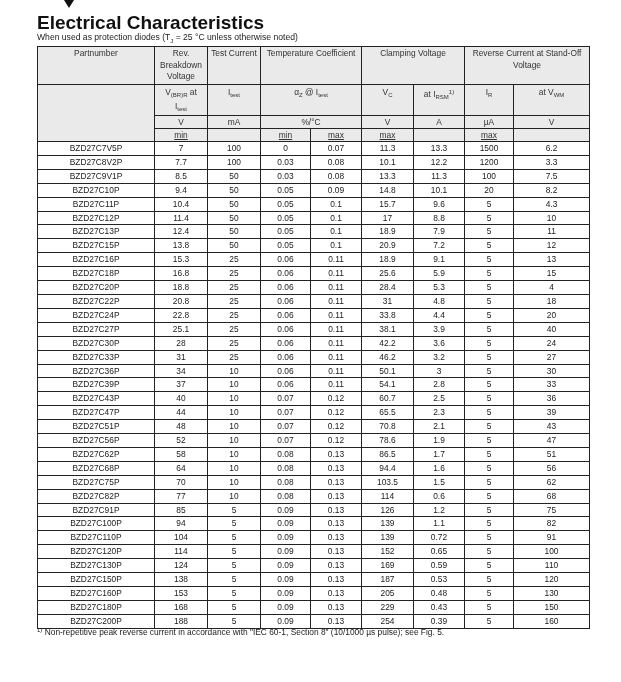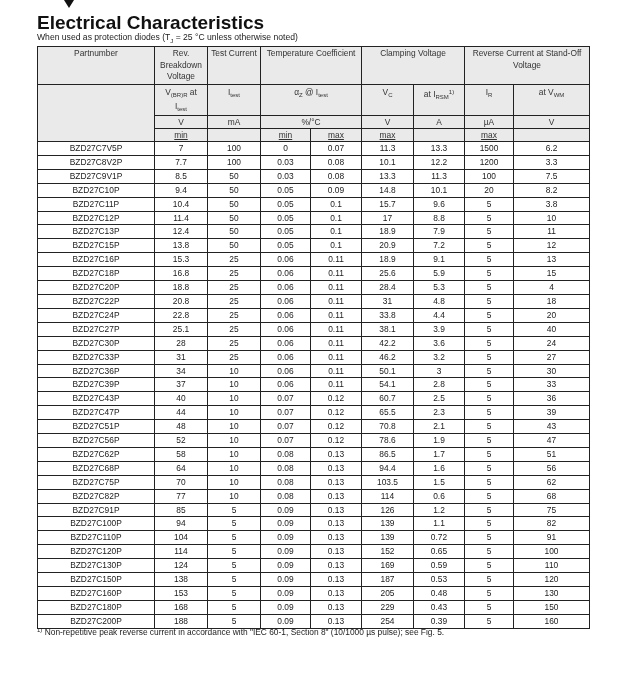--- a/index.html
+++ b/index.html
@@ -132,21 +132,21 @@
       </tr>
       <tr>
         <td>BZD27C11P</td>
         <td>10.4</td>
         <td>50</td>
         <td>0.05</td>
         <td>0.1</td>
         <td>15.7</td>
         <td>9.6</td>
         <td>5</td>
-        <td>3.8</td>
+        <td>4.3</td>
       </tr>
       <tr>
         <td>BZD27C12P</td>
         <td>11.4</td>
         <td>50</td>
         <td>0.05</td>
         <td>0.1</td>
         <td>17</td>
         <td>8.8</td>
         <td>5</td>

